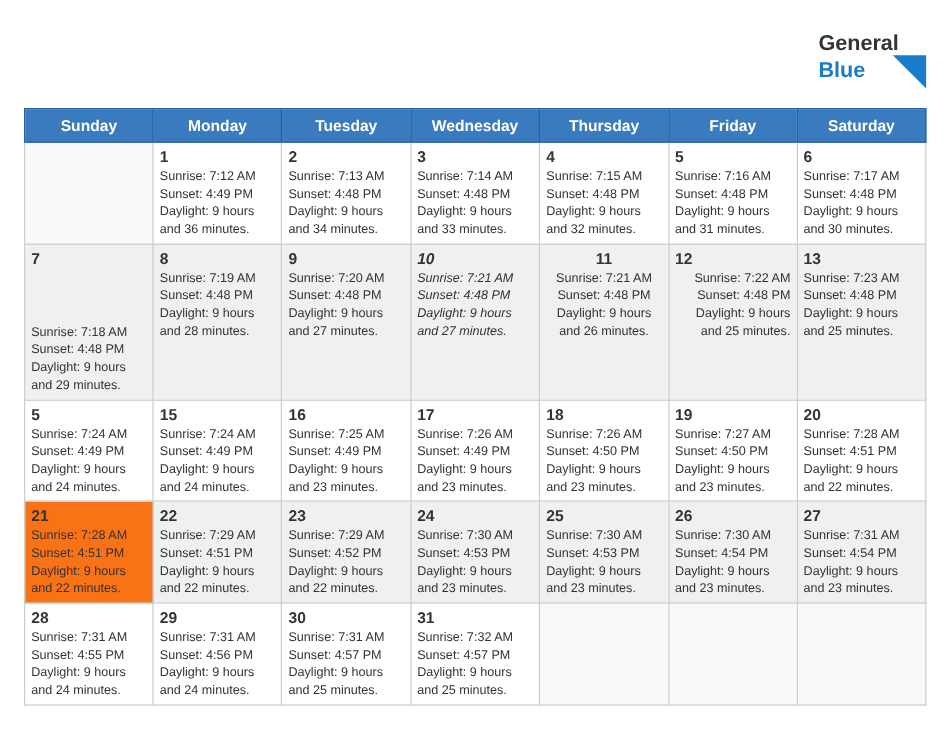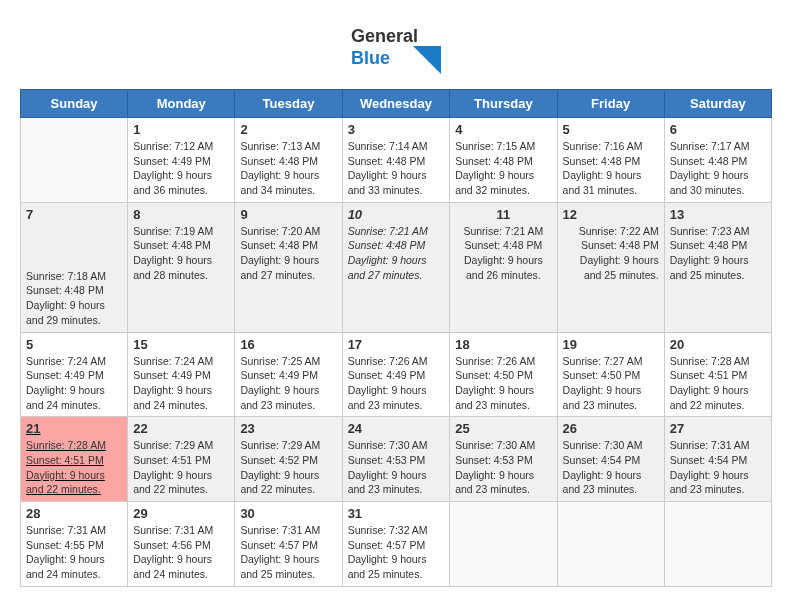--- a/index.html
+++ b/index.html
@@ -5,21 +5,21 @@
     * { box-sizing: border-box; margin: 0; padding: 0; }
     body {
       font-family: Arial, sans-serif;
       background: #fff;
       width: 792px;
       min-height: 612px;
       padding: 20px;
     }
     .header {
       display: flex;
-      justify-content: center;
+      justify-content: flex-end;
       align-items: flex-start;
       margin-bottom: 10px;
     }
     .logo-wrapper {
       position: relative;
       display: inline-block;
     }
     .title-block {
       text-align: right;
     }
@@ -247,21 +247,21 @@
         </td>
         <td style="background: rgb(255, 255, 255);">
           <span class="day-num">20</span>
           <div class="day-info" style="white-space: pre-line;">Sunrise: 7:28 AM
 Sunset: 4:51 PM
 Daylight: 9 hours
 and 22 minutes.</div>
         </td>
       </tr>
       <tr>
-        <td style="background: #fca5a5; text-decoration: underline;">
+        <td style="background: #f97316;">
           <span class="day-num">21</span>
           <div class="day-info" style="white-space: pre-line;">Sunrise: 7:28 AM
 Sunset: 4:51 PM
 Daylight: 9 hours
 and 22 minutes.</div>
         </td>
         <td style="background: rgb(240, 240, 240);">
           <span class="day-num">22</span>
           <div class="day-info" style="white-space: pre-line;">Sunrise: 7:29 AM
 Sunset: 4:51 PM

